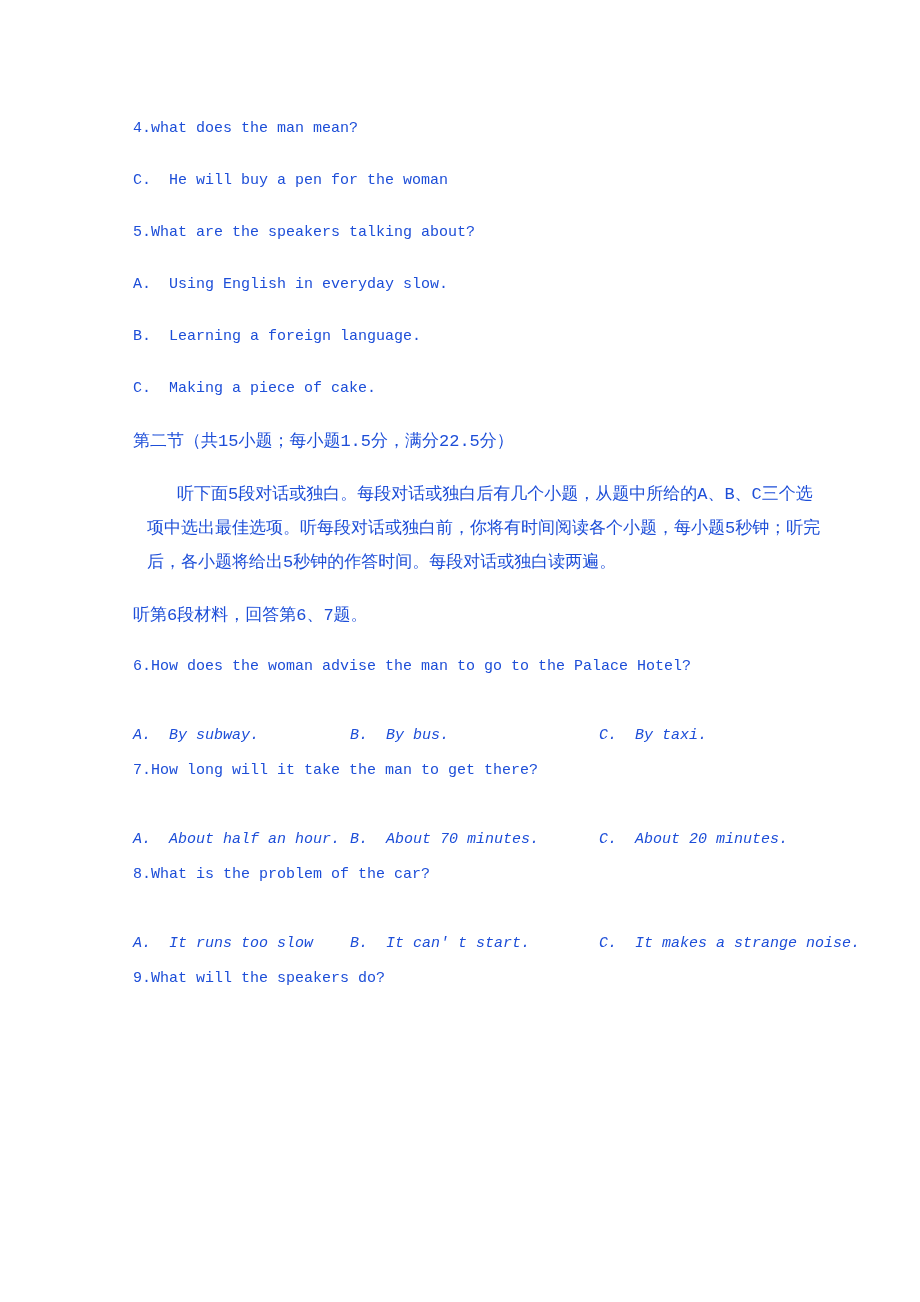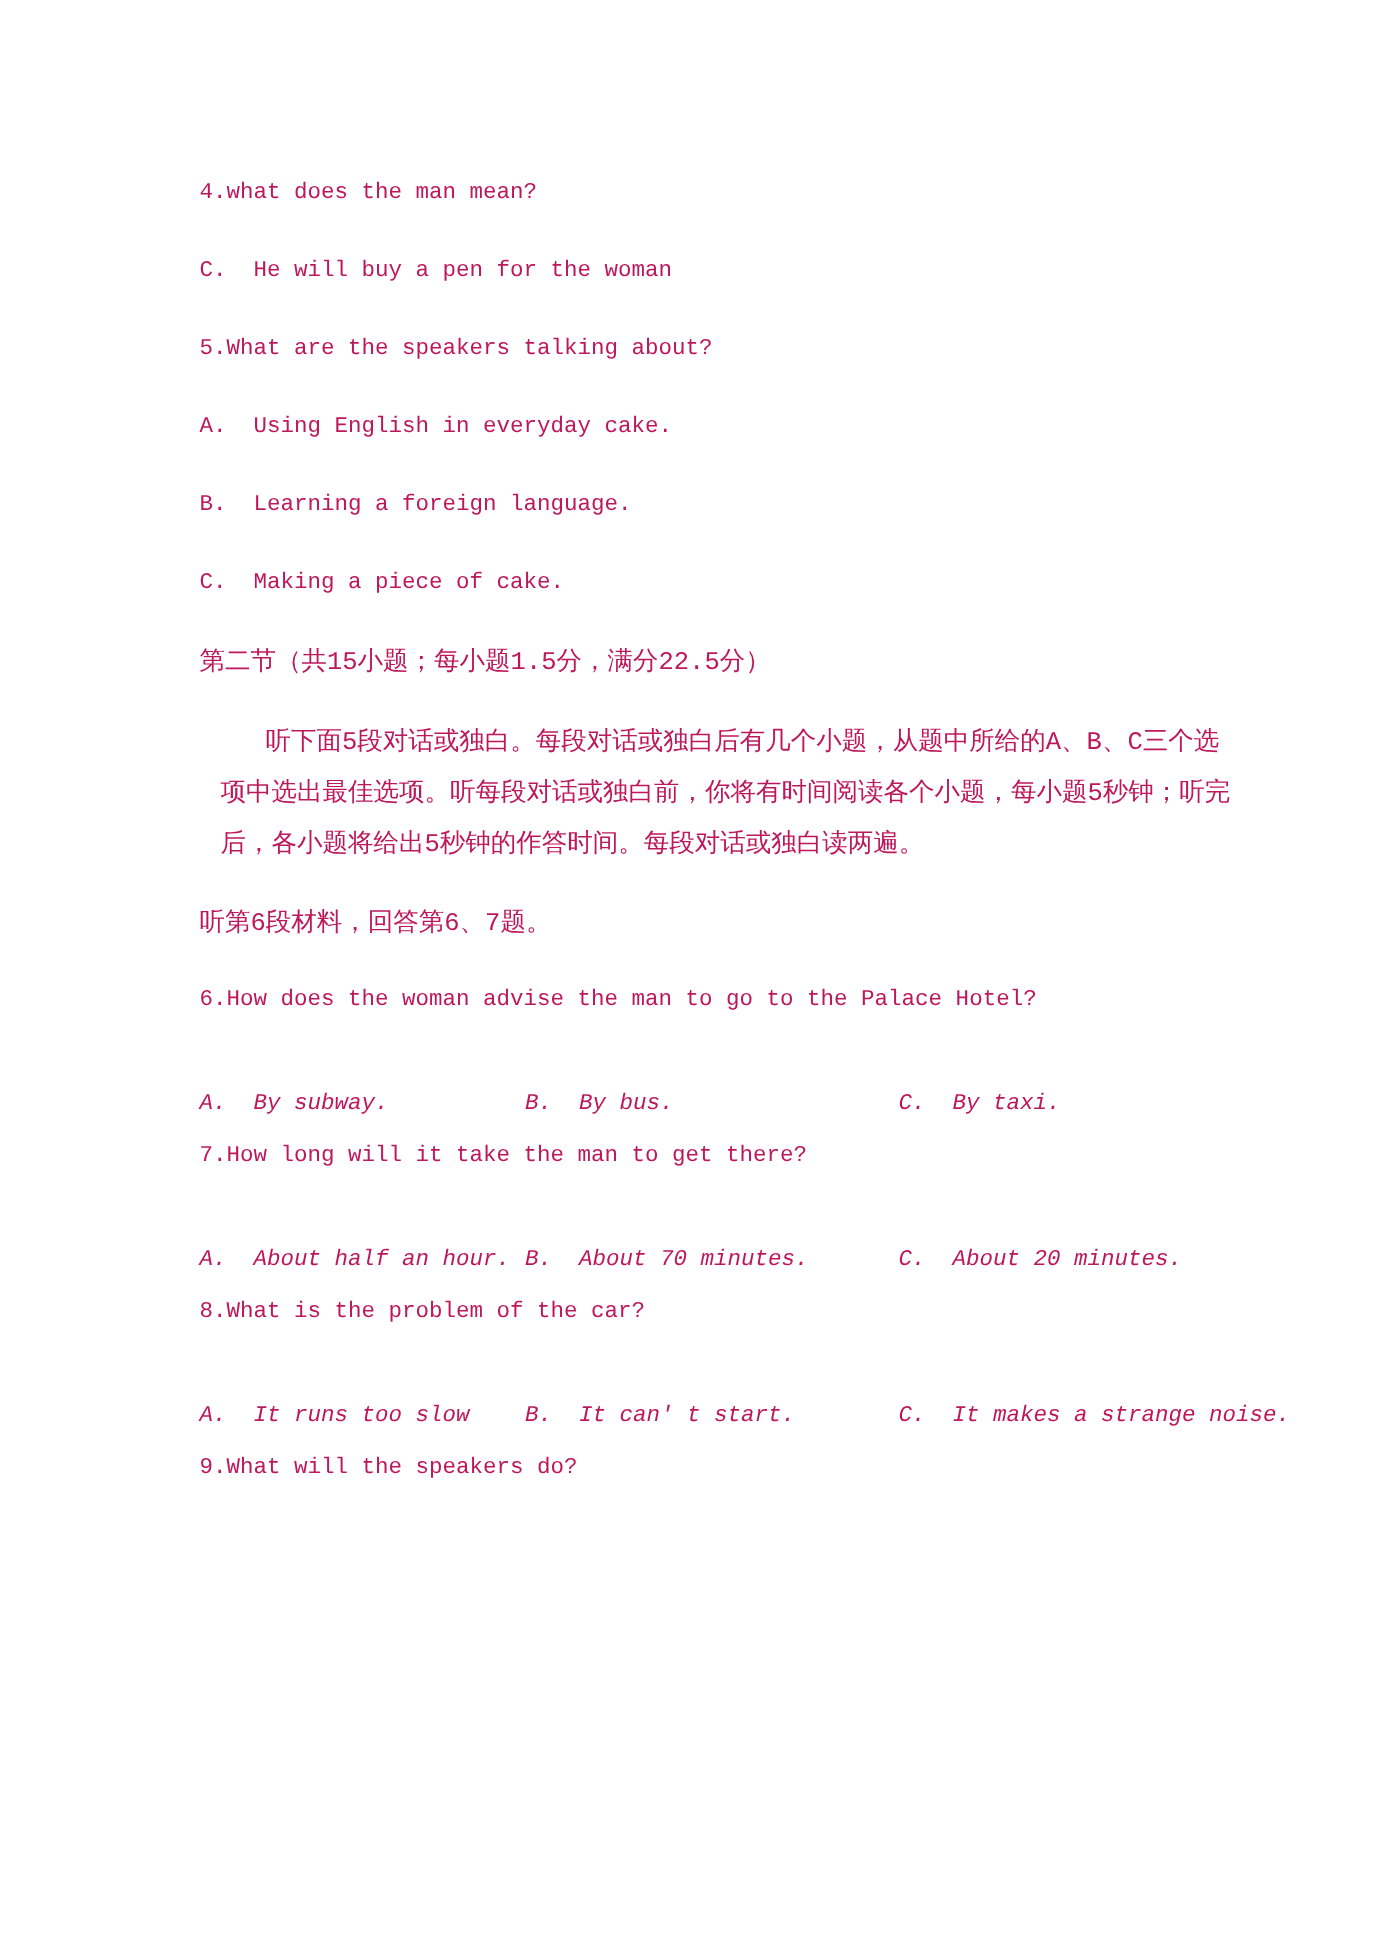--- a/index.html
+++ b/index.html
@@ -1,21 +1,21 @@
 <!DOCTYPE html>
 <html><head>
 <meta charset="utf-8">
 <style>
   html, body { margin: 0; padding: 0; background: #ffffff; }
   .page {
     position: relative;
     width: 920px;
     height: 1302px;
     background: #ffffff;
-    color: #be185d;
+    color: #1d4ed8;
     font-family: "Liberation Mono", "DejaVu Sans Mono", monospace;
     overflow: hidden;
   }
   .content {
     padding: 102px 0 0 133px;
   }
   .line {
     height: 52px;
     display: flex;
     align-items: center;
@@ -41,21 +41,21 @@
 </head>
 <body>
 
 <div class="page">
   <div class="content">
 
     <div class="line en">4.what does the man mean?</div>
     <div class="line en">C.  He will buy a pen for the woman</div>
 
     <div class="line en">5.What are the speakers talking about?</div>
-    <div class="line en">A.  Using English in everyday cake.</div>
+    <div class="line en">A.  Using English in everyday slow.</div>
     <div class="line en">B.  Learning a foreign language.</div>
     <div class="line en">C.  Making a piece of cake.</div>
 
     <div class="line zh">第二节（共15小题；每小题1.5分，满分22.5分）</div>
 
     <div class="spacer"></div>
     <div class="para-line indent">听下面5段对话或独白。每段对话或独白后有几个小题，从题中所给的A、B、C三个选</div>
     <div class="para-line">项中选出最佳选项。听每段对话或独白前，你将有时间阅读各个小题，每小题5秒钟；听完</div>
     <div class="para-line">后，各小题将给出5秒钟的作答时间。每段对话或独白读两遍。</div>
     <div class="spacer"></div>

